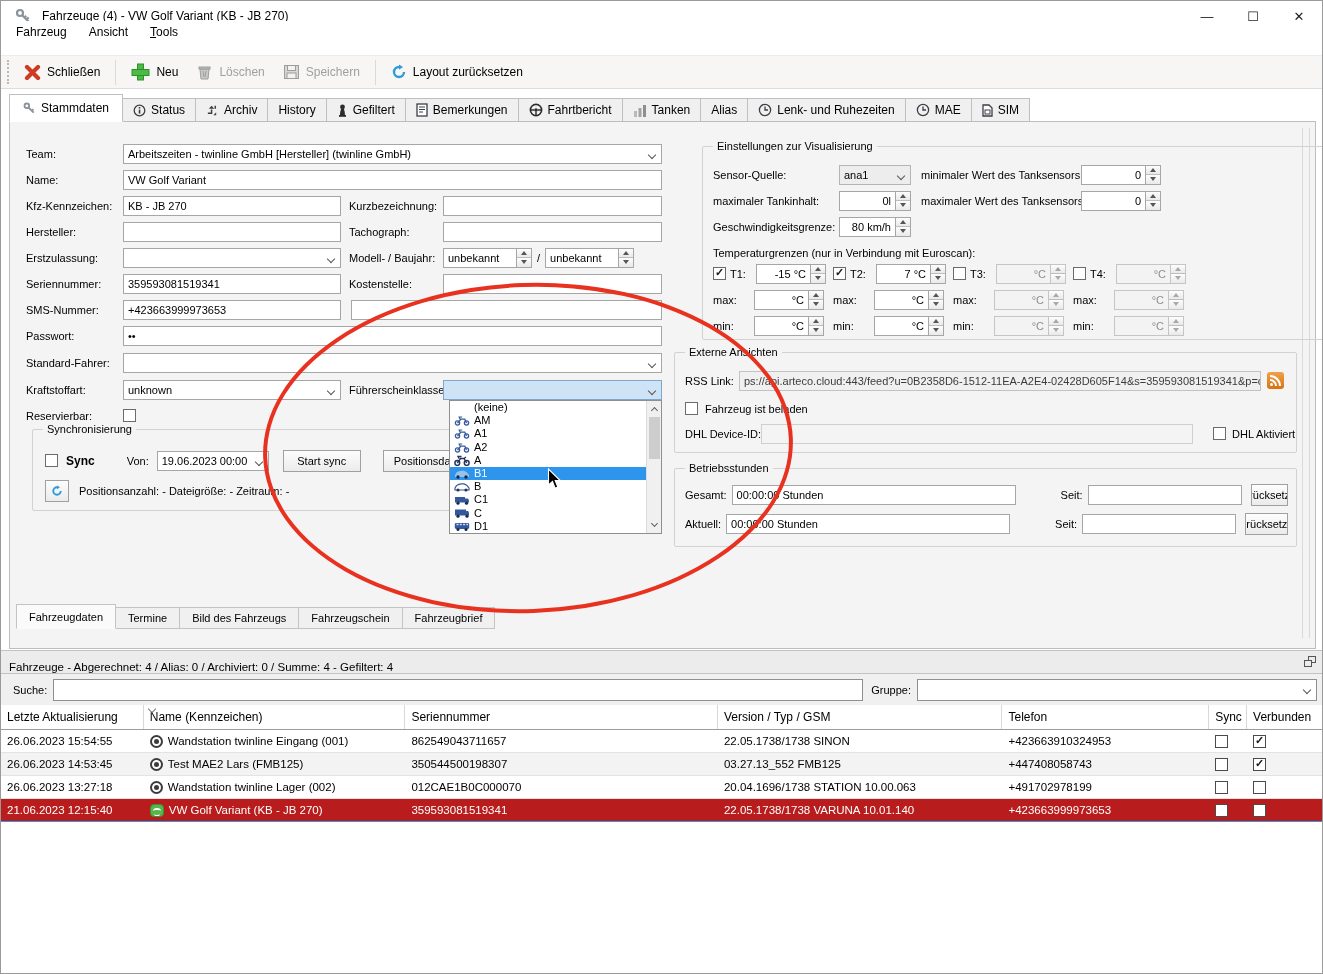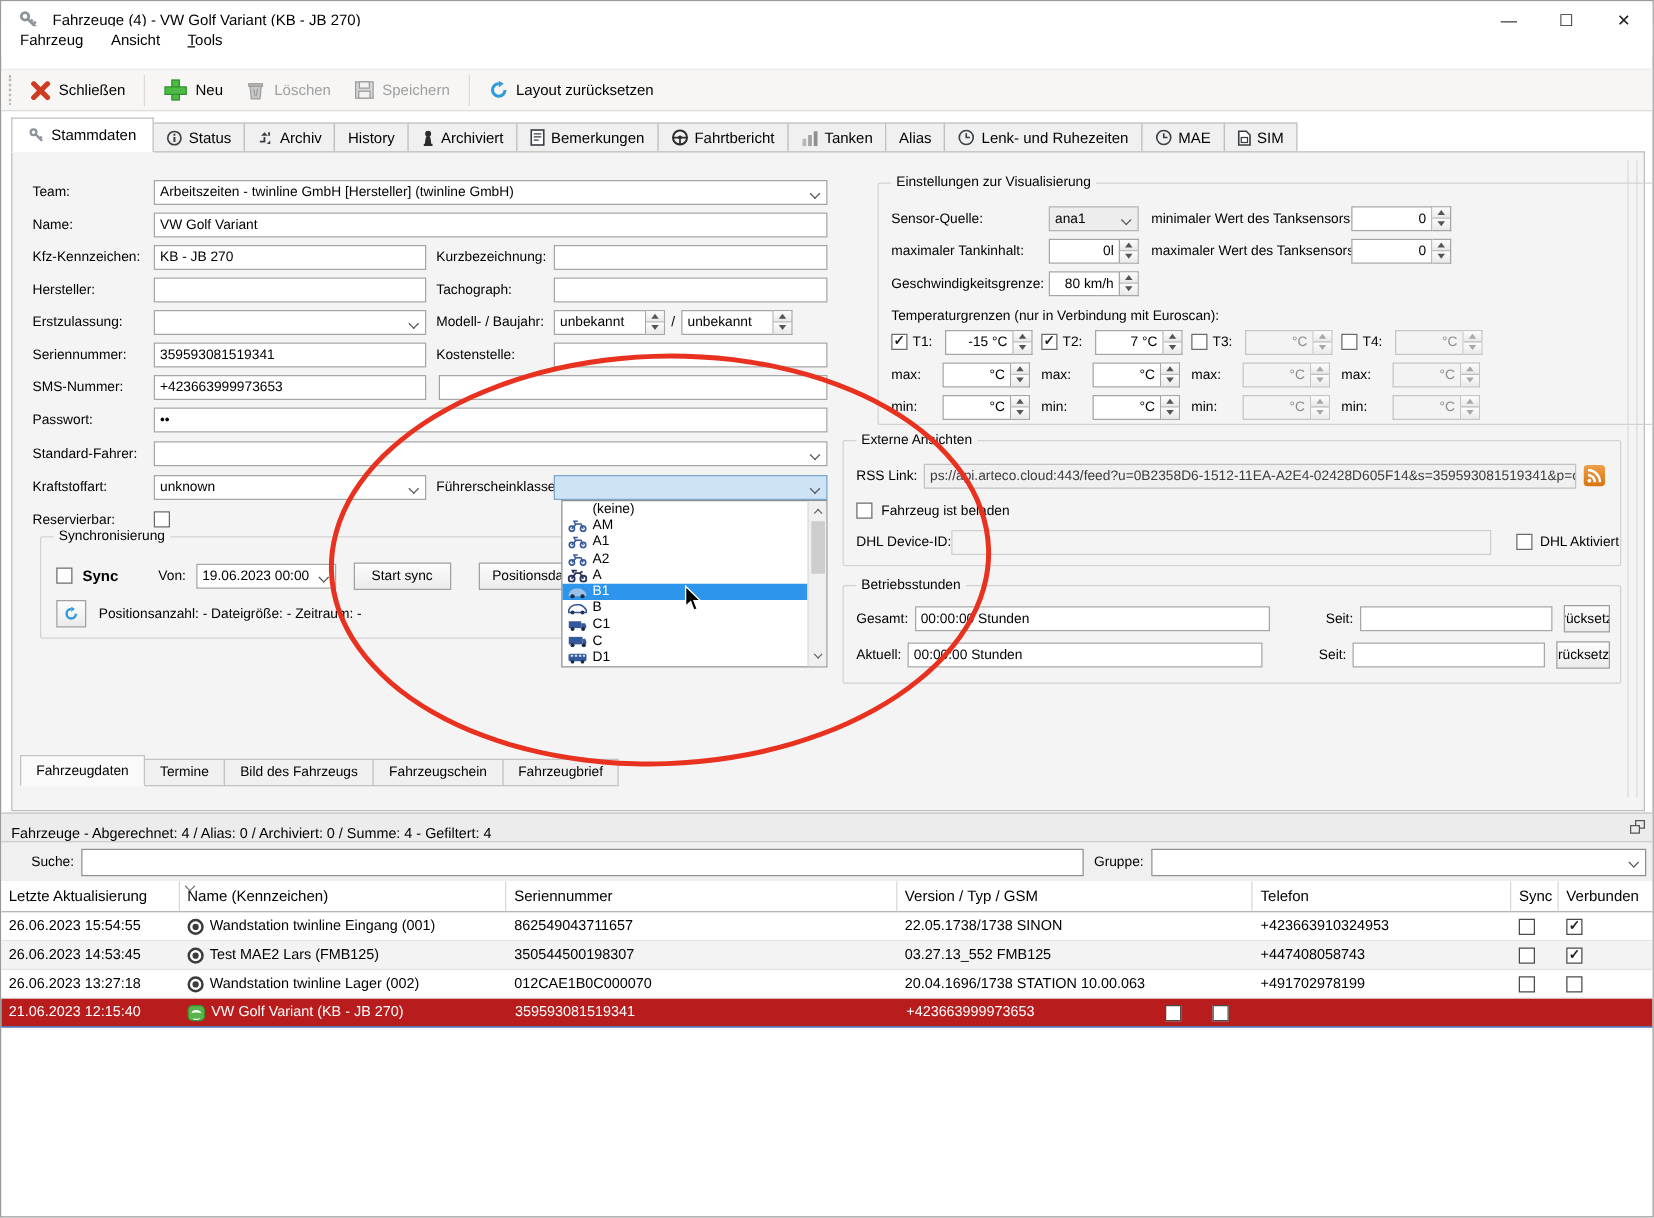--- a/index.html
+++ b/index.html
@@ -76,21 +76,21 @@
   .subtabs{position:absolute;left:6px;top:482px;display:flex;align-items:flex-end}
   .subtab{height:22px;display:flex;align-items:center;padding:0 12px;background:#f0f0f0;border:1px solid #c3c3c3;margin-right:-1px}
   .subtab.active{background:#fafafa;height:25px;border-bottom:1px solid #fafafa;z-index:2;position:relative}
 
   
   .statusbar{position:absolute;left:0;top:649px;right:0;height:24px;background:#ececec;border-top:1px solid #c2c2c2;border-bottom:1px solid #c2c2c2;display:flex;align-items:flex-end;padding:0 8px;font-size:11.5px}
   .floaticon{position:absolute;right:6px;top:5px;width:12px;height:11px}
   .floaticon .b1{position:absolute;right:0;top:0;width:8px;height:7px;border:1px solid #555;background:#ececec}
   .floaticon .b2{position:absolute;left:0;bottom:0;width:8px;height:7px;border:1px solid #555;background:#ececec}
   .filterrow{position:absolute;left:0;top:673px;right:0;height:31px;background:#f0f0f0;display:flex;align-items:center}
-  .filterrow .lab{margin:0 6px 0 24px}
+  .filterrow .lab{margin:0 6px 0 12px}
   .searchbox{width:822px;height:22px;border:1px solid #8f8f8f;background:#fff}
   .gruppebox{width:406px;height:22px;border:1px solid #8f8f8f;background:#fff;position:relative;margin-right:5px}
 
   .thead{position:absolute;left:0;top:704px;right:0;height:25px;background:#fff;border-bottom:1px solid #9e9e9e;display:flex;font-weight:normal;font-size:12px}
   .th{display:flex;align-items:center;padding-left:6px;border-right:1px solid #d8d8d8;overflow:hidden;white-space:nowrap}
   .trow{position:absolute;left:0;right:0;height:23px;display:flex;font-size:11.5px;border-bottom:1px solid #e3e3e3;background:#fff}
   .trow.alt{background:#f3f3f3}
   .trow.selected{background:#b91c1c;color:#fff;border-bottom-color:#2e95ec}
   .td{display:flex;align-items:center;padding-left:6px;overflow:hidden;white-space:nowrap;gap:5px}
   .fisheye{width:13px;height:13px;flex:none;border:2px solid #3c3c3c;border-radius:50%;background:#fff;display:flex;align-items:center;justify-content:center}
@@ -231,21 +231,21 @@
     <span>History</span>
   </div>
   <div class="tab">
     <span>
         <svg width="11" height="13" viewBox="0 0 11 13">
           <circle cx="5.5" cy="3" r="2.4" fill="#2c2c2c"></circle>
           <path d="M3 12 C3 7 4 6 4 5 L7 5 C7 6 8 7 8 12 Z" fill="#2c2c2c"></path>
           <rect x="2" y="11" width="7" height="1.8" fill="#2c2c2c"></rect>
         </svg>
       </span>
-    <span>Archiviert</span>
+    <span>Gefiltert</span>
   </div>
   <div class="tab">
     <span>
         <svg width="12" height="14" viewBox="0 0 12 14">
           <rect x="1" y="1" width="10" height="12" fill="#fff" stroke="#3a3f45" stroke-width="1.3"></rect>
           <path d="M3 4 h6 M3 6.5 h6 M3 9 h4" stroke="#3a3f45" stroke-width="1"></path>
         </svg>
       </span>
     <span>Bemerkungen</span>
   </div>
@@ -809,20 +809,21 @@
       <span class="cbcell"></span>
     </div>
 </div>
 <div class="trow selected" style="top:798px">
   <div class="td" style="width:143px">21.06.2023 12:15:40</div>
   <div class="td" style="width:262px">
       <span class="greenicon"></span>
       <span>VW Golf Variant (KB - JB 270)</span>
     </div>
   <div class="td" style="width:313px">359593081519341</div>
+  <div class="td" style="width:285px">22.05.1738/1738 VARUNA 10.01.140</div>
   <div class="td" style="width:207px">+423663999973653</div>
   <div class="td" style="width:38px">
       <span class="cbcell"></span>
     </div>
   <div class="td" style="width:75px">
       <span class="cbcell"></span>
     </div>
 </div>
 
 <div class="redellipse"></div>

